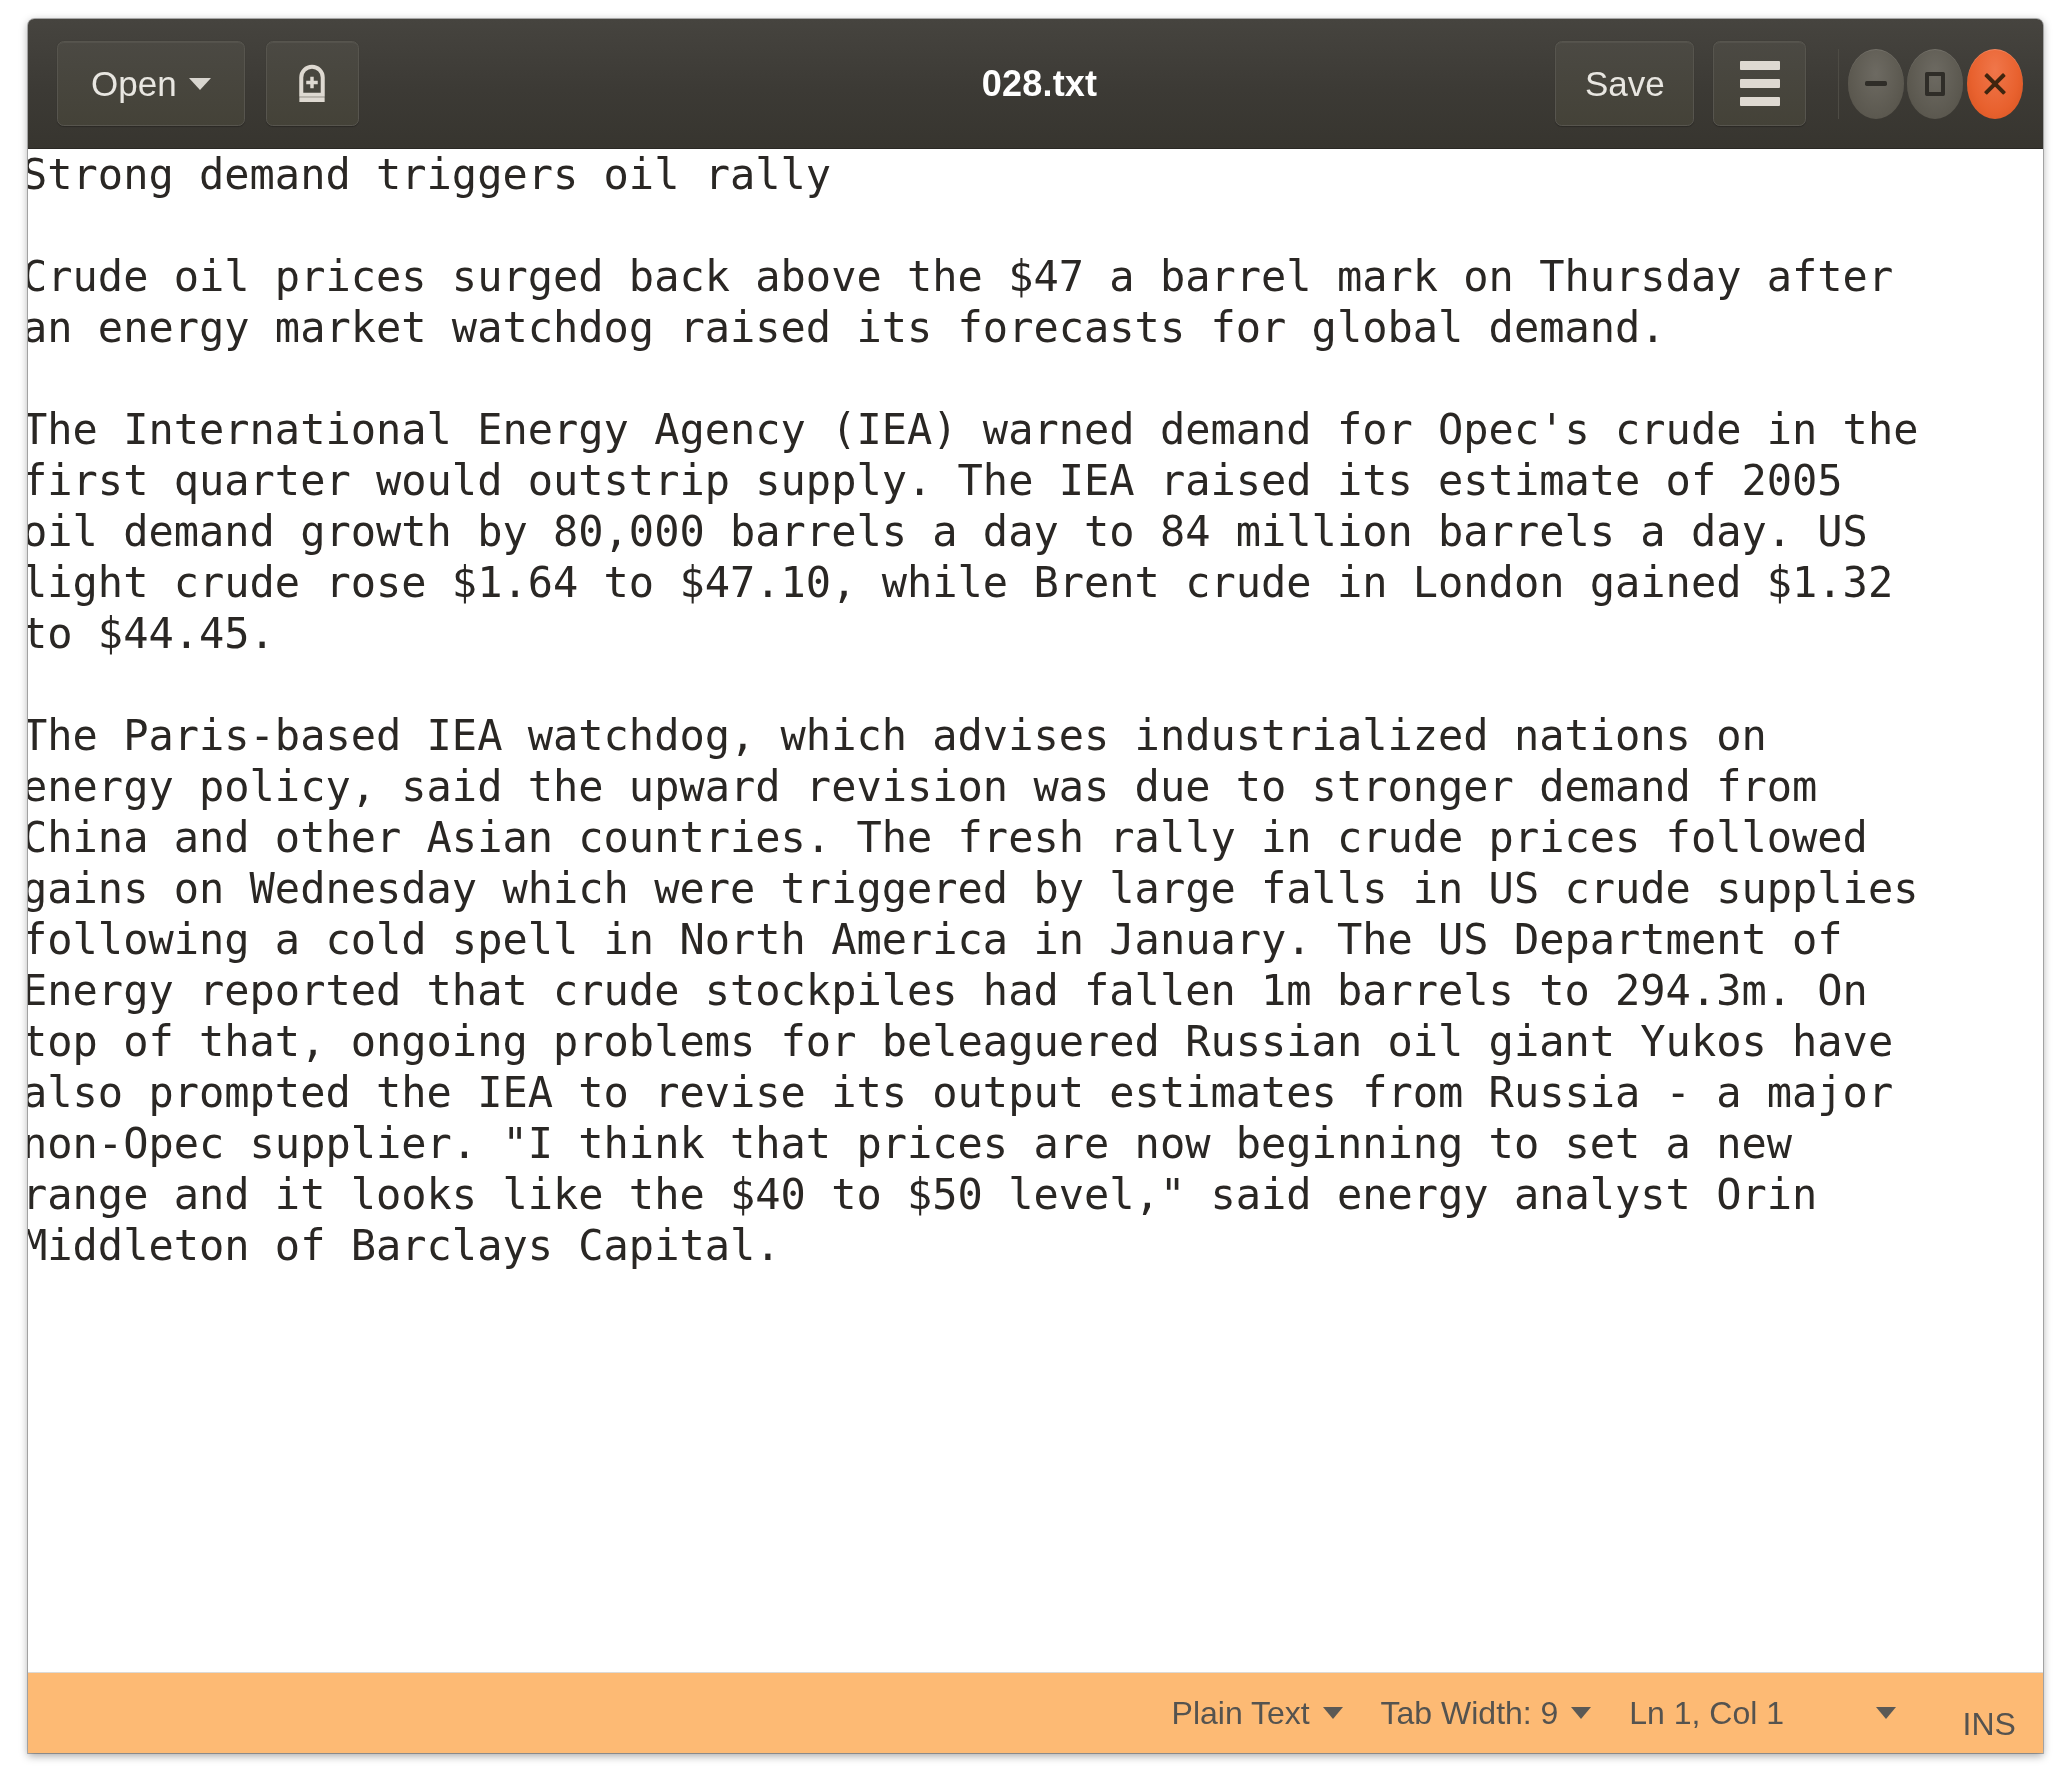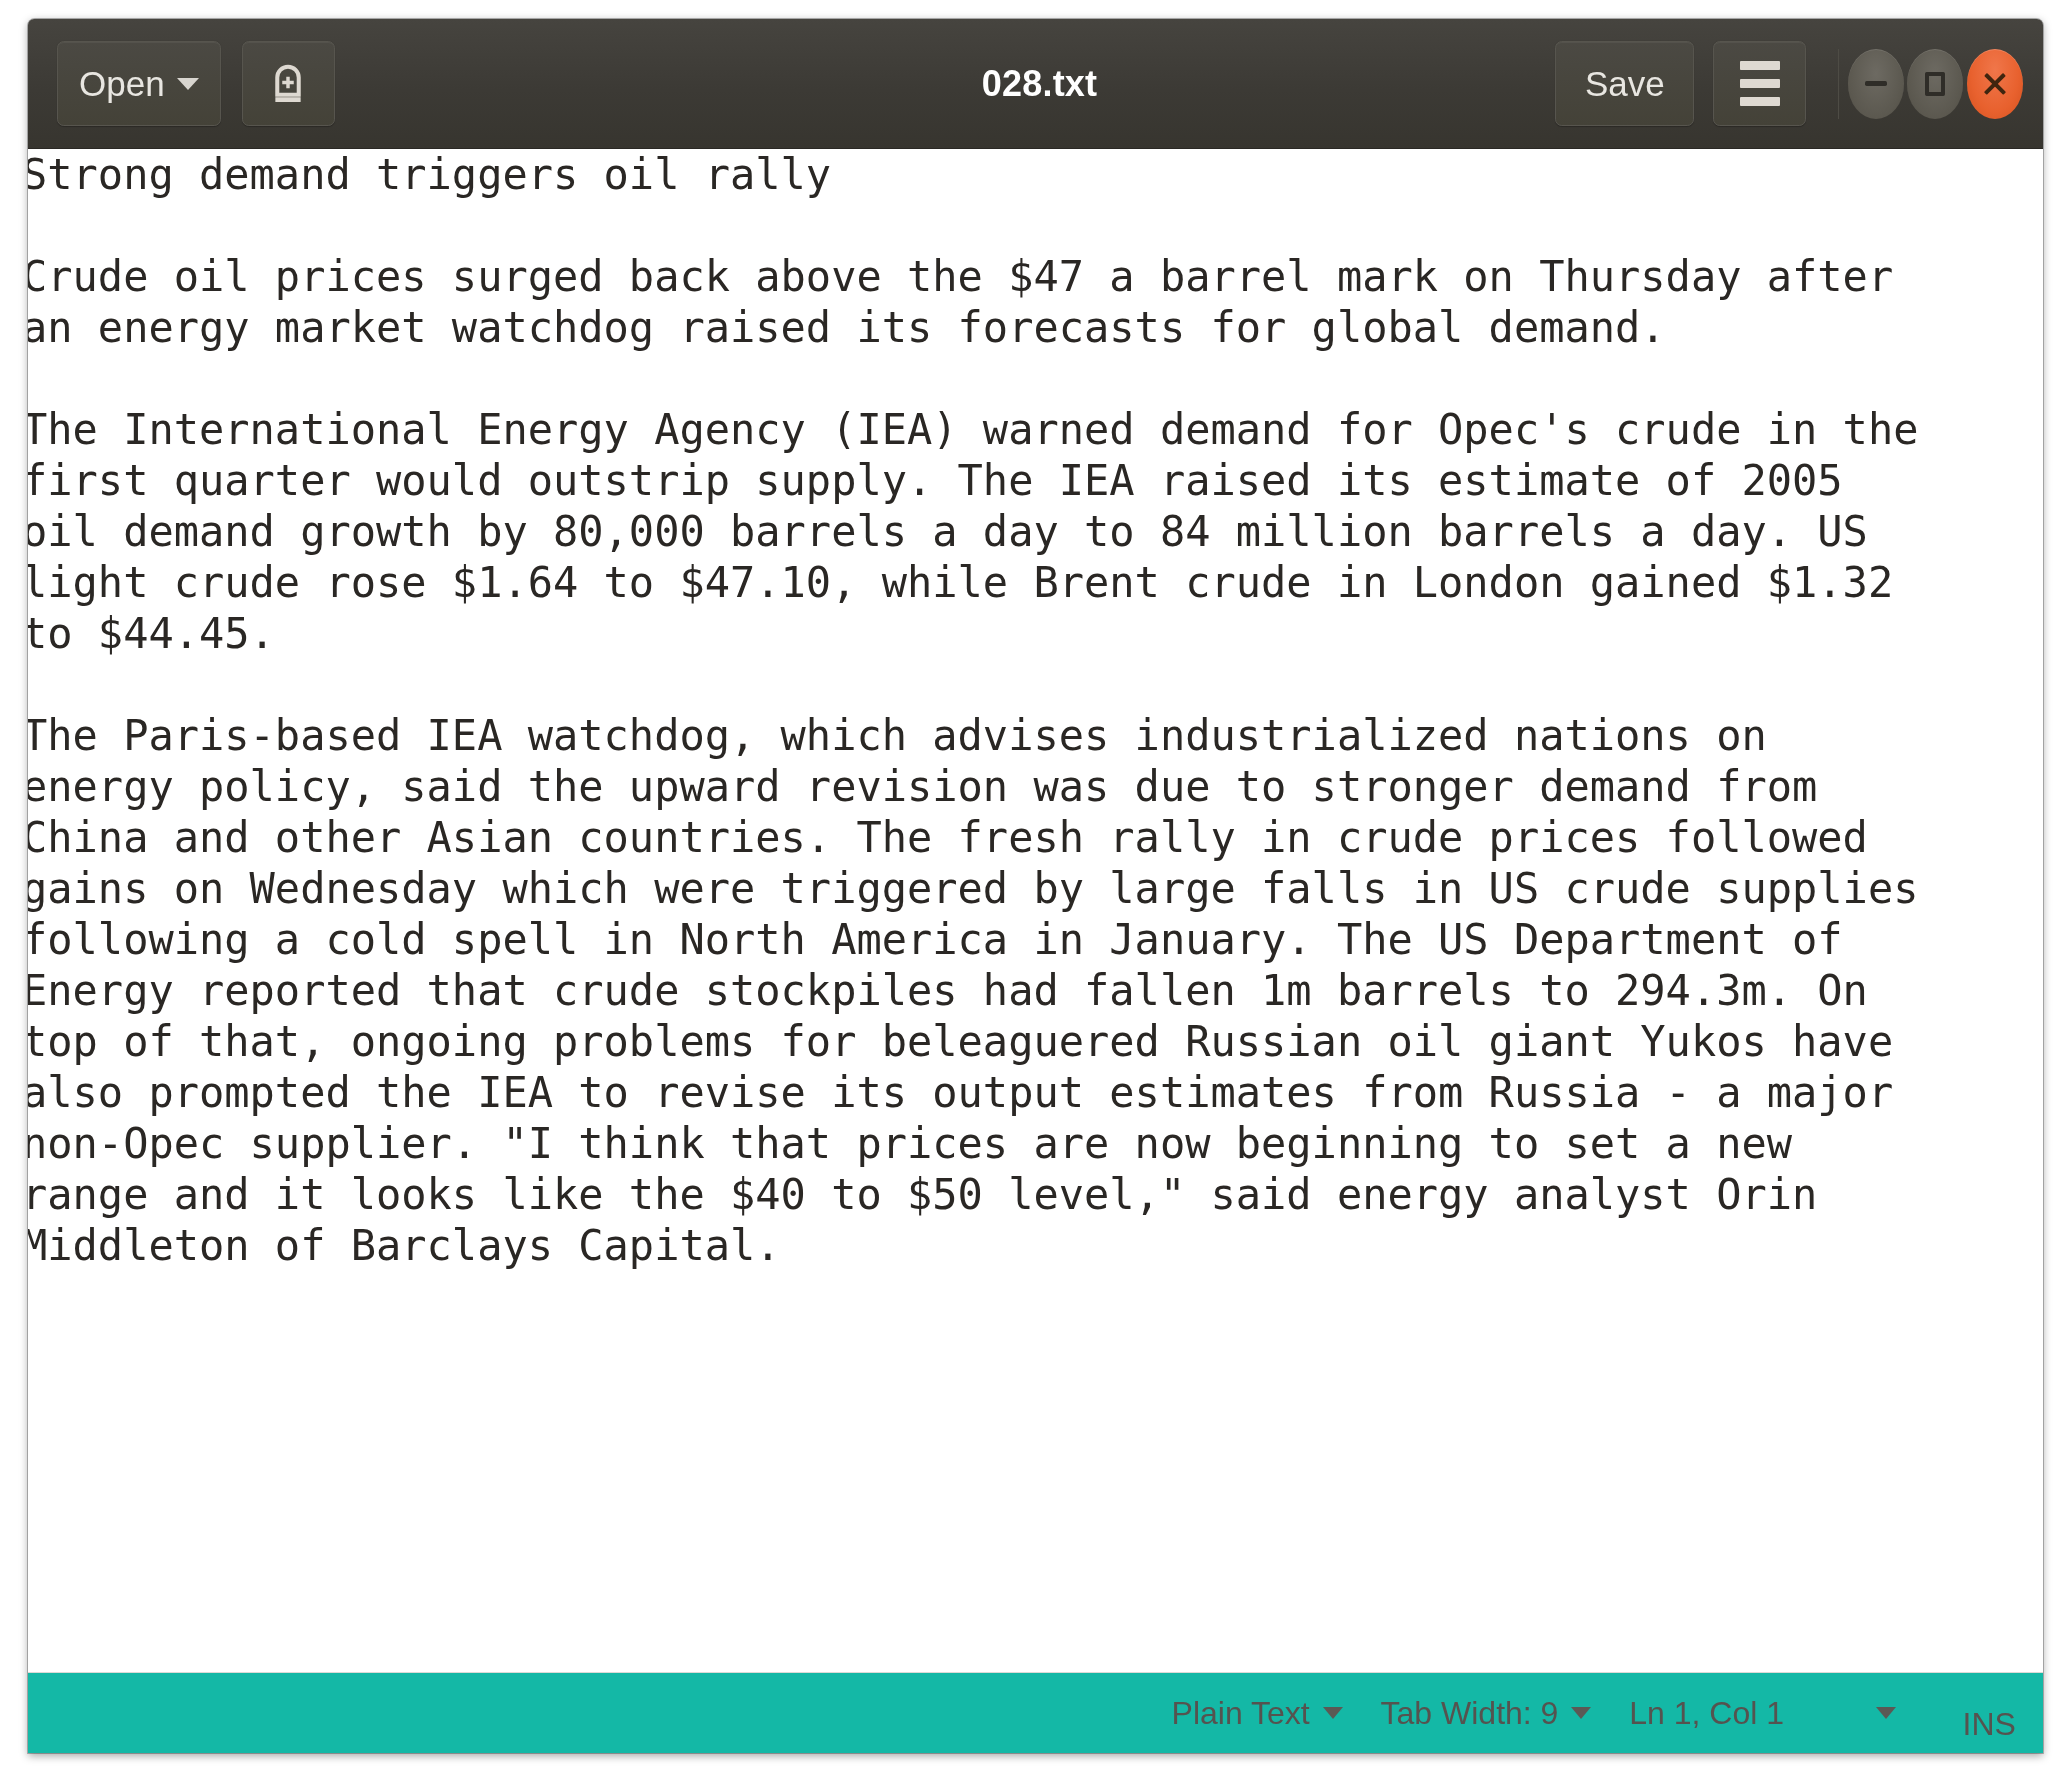--- a/index.html
+++ b/index.html
@@ -49,21 +49,21 @@
     color: #e8e6e1;
     display: flex;
     align-items: center;
     justify-content: center;
     height: 85px;
     box-sizing: border-box;
     cursor: default;
   }
 
   #open-btn {
-    width: 164px;
+    width: 188px;
     margin-left: 8.5px;
     gap: 12px;
     font-size: 35px;
   }
   #open-label { line-height: 1; }
 
   .caret-down {
     width: 0; height: 0;
     border-left: 11px solid transparent;
     border-right: 11px solid transparent;
@@ -181,21 +181,21 @@
     text-indent: 0;
   }
   #doc-text-inner {
     display: block;
     margin-left: -6px;
   }
 
   
   #statusbar {
     flex: 0 0 81px;
-    background: #14b8a6;
+    background: #fdba74;
     border-top: 0.9px solid #dcdad6;
     display: flex;
     align-items: center;
     justify-content: flex-end;
     font-size: 32px;
     color: #55534f;
     box-sizing: border-box;
     padding-right: 22px;
     gap: 0;
   }

